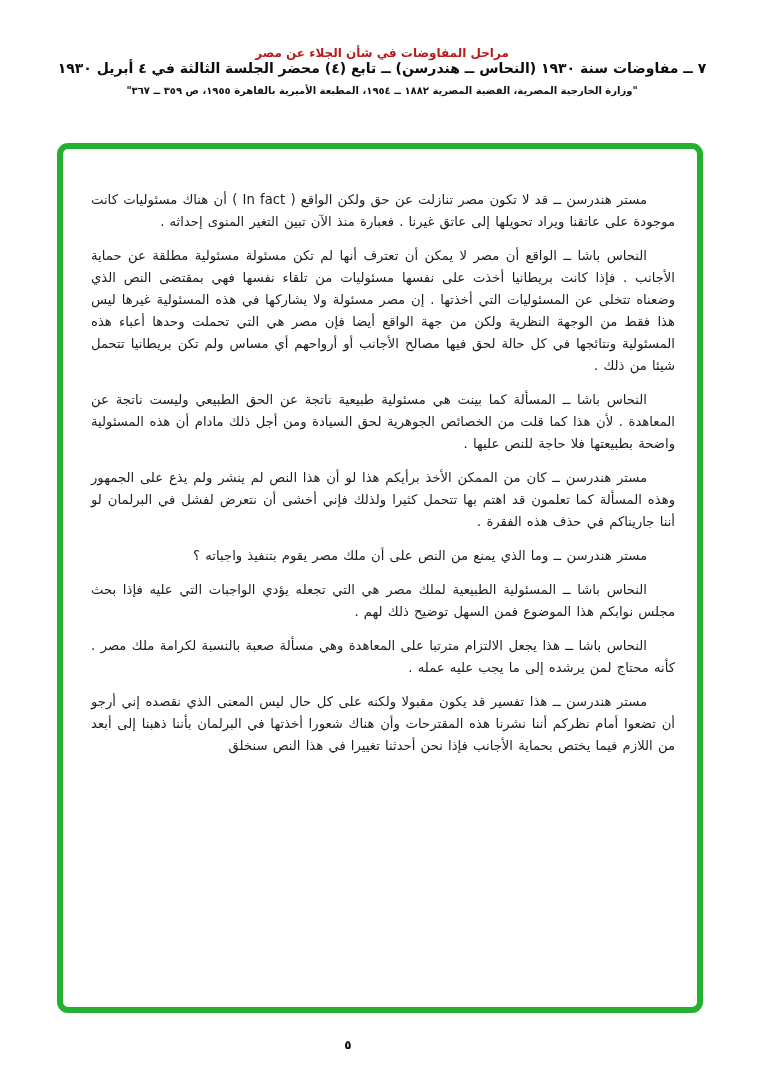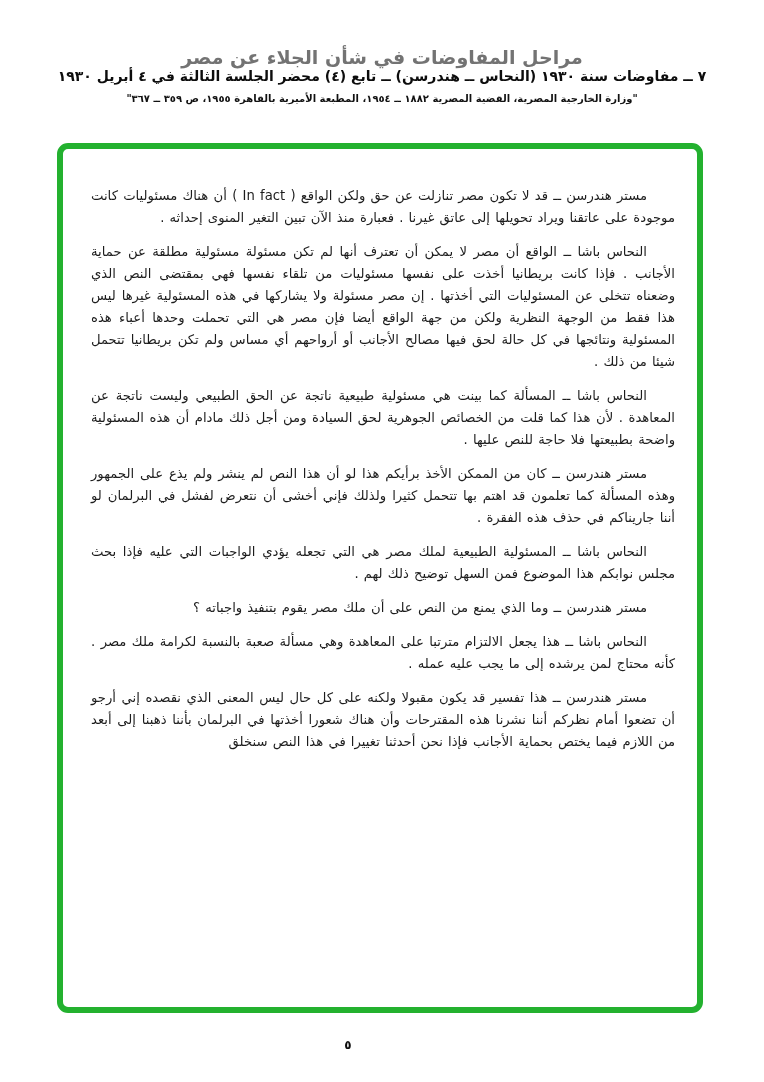--- a/index.html
+++ b/index.html
@@ -21,23 +21,23 @@
   
   .header {
     position: absolute;
     top: 46px;
     left: 0;
     right: 0;
     text-align: center;
     direction: rtl;
   }
   .doc-title {
-    font-size: 19px;
+    font-size: 12px;
     font-weight: bold;
-    color: #737373;
+    color: #b91c1c;
     letter-spacing: 0.2px;
   }
   .doc-subtitle {
     font-size: 14px;
     font-weight: bold;
     color: #0c0c0c;
   }
   .doc-source {
     margin-top: 9px;
     font-size: 10px;
@@ -51,22 +51,21 @@
     top: 143px;
     width: 646px;
     height: 870px;
     border: 6px solid #23b12f;
     border-radius: 11px;
     background: #ffffff;
     overflow: hidden;
   }
   .body-text {
     direction: rtl;
-    padding: 16px 22px 10px 28px;
-    margin-top: 20px;
+    padding: 40px 22px 10px 28px;
   }
   .body-text p {
     font-size: 13.2px;
     line-height: 22px;
     text-align: justify;
     text-indent: 28px;
     margin-bottom: 12px;
     color: #1c1c1c;
     word-spacing: 1px;
   }
@@ -93,22 +92,22 @@
     <div class="doc-subtitle">٧ ــ مفاوضات سنة ١٩٣٠ (النحاس ــ هندرسن) ــ تابع (٤) محضر الجلسة الثالثة في ٤ أبريل ١٩٣٠</div>
     <div class="doc-source">"وزارة الخارجية المصرية، القضية المصرية ١٨٨٢ ــ ١٩٥٤، المطبعة الأميرية بالقاهرة ١٩٥٥، ص ٣٥٩ ــ ٣٦٧"</div>
   </div>
 
   <div class="highlight-box">
     <div class="body-text">
       <p>مستر هندرسن ــ قد لا تكون مصر تنازلت عن حق ولكن الواقع ( In fact ) أن هناك مسئوليات كانت موجودة على عاتقنا ويراد تحويلها إلى عاتق غيرنا . فعبارة منذ الآن تبين التغير المنوى إحداثه .</p>
       <p>النحاس باشا ــ الواقع أن مصر لا يمكن أن تعترف أنها لم تكن مسئولة مسئولية مطلقة عن حماية الأجانب . فإذا كانت بريطانيا أخذت على نفسها مسئوليات من تلقاء نفسها فهي بمقتضى النص الذي وضعناه تتخلى عن المسئوليات التي أخذتها . إن مصر مسئولة ولا يشاركها في هذه المسئولية غيرها ليس هذا فقط من الوجهة النظرية ولكن من جهة الواقع أيضا فإن مصر هي التي تحملت وحدها أعباء هذه المسئولية ونتائجها في كل حالة لحق فيها مصالح الأجانب أو أرواحهم أي مساس ولم تكن بريطانيا تتحمل شيئا من ذلك .</p>
       <p>النحاس باشا ــ المسألة كما بينت هي مسئولية طبيعية ناتجة عن الحق الطبيعي وليست ناتجة عن المعاهدة . لأن هذا كما قلت من الخصائص الجوهرية لحق السيادة ومن أجل ذلك مادام أن هذه المسئولية واضحة بطبيعتها فلا حاجة للنص عليها .</p>
       <p>مستر هندرسن ــ كان من الممكن الأخذ برأيكم هذا لو أن هذا النص لم ينشر ولم يذع على الجمهور وهذه المسألة كما تعلمون قد اهتم بها تتحمل كثيرا ولذلك فإني أخشى أن نتعرض لفشل في البرلمان لو أننا جاريناكم في حذف هذه الفقرة .</p>
+      <p>مستر هندرسن ــ وما الذي يمنع من النص على أن ملك مصر يقوم بتنفيذ واجباته ؟</p>
       <p>النحاس باشا ــ المسئولية الطبيعية لملك مصر هي التي تجعله يؤدي الواجبات التي عليه فإذا بحث مجلس نوابكم هذا الموضوع فمن السهل توضيح ذلك لهم .</p>
-      <p>مستر هندرسن ــ وما الذي يمنع من النص على أن ملك مصر يقوم بتنفيذ واجباته ؟</p>
       <p>النحاس باشا ــ هذا يجعل الالتزام مترتبا على المعاهدة وهي مسألة صعبة بالنسبة لكرامة ملك مصر . كأنه محتاج لمن يرشده إلى ما يجب عليه عمله .</p>
       <p>مستر هندرسن ــ هذا تفسير قد يكون مقبولا ولكنه على كل حال ليس المعنى الذي نقصده إني أرجو أن تضعوا أمام نظركم أننا نشرنا هذه المقترحات وأن هناك شعورا أخذتها في البرلمان بأننا ذهبنا إلى أبعد من اللازم فيما يختص بحماية الأجانب فإذا نحن أحدثنا تغييرا في هذا النص سنخلق</p>
     </div>
   </div>
 
   <div class="page-number">٥</div>
 
 </div>
 
 </body></html>

